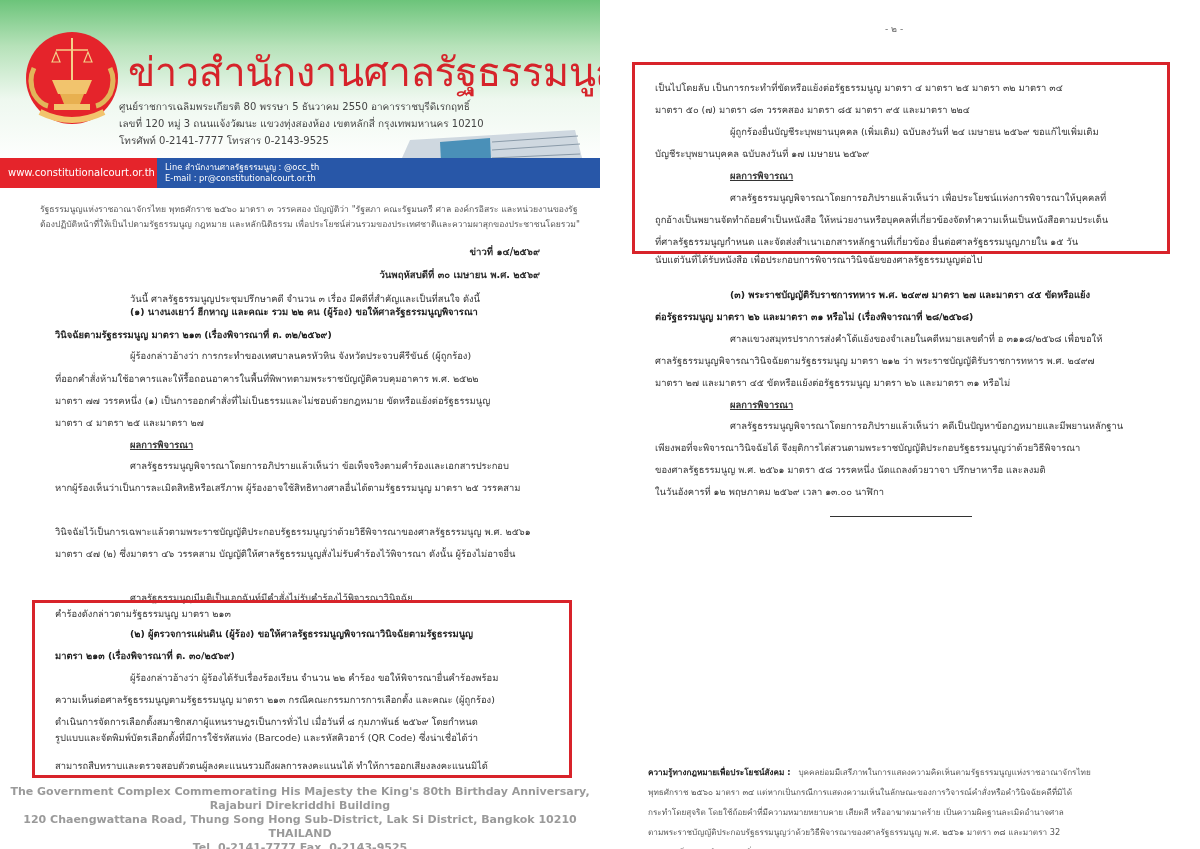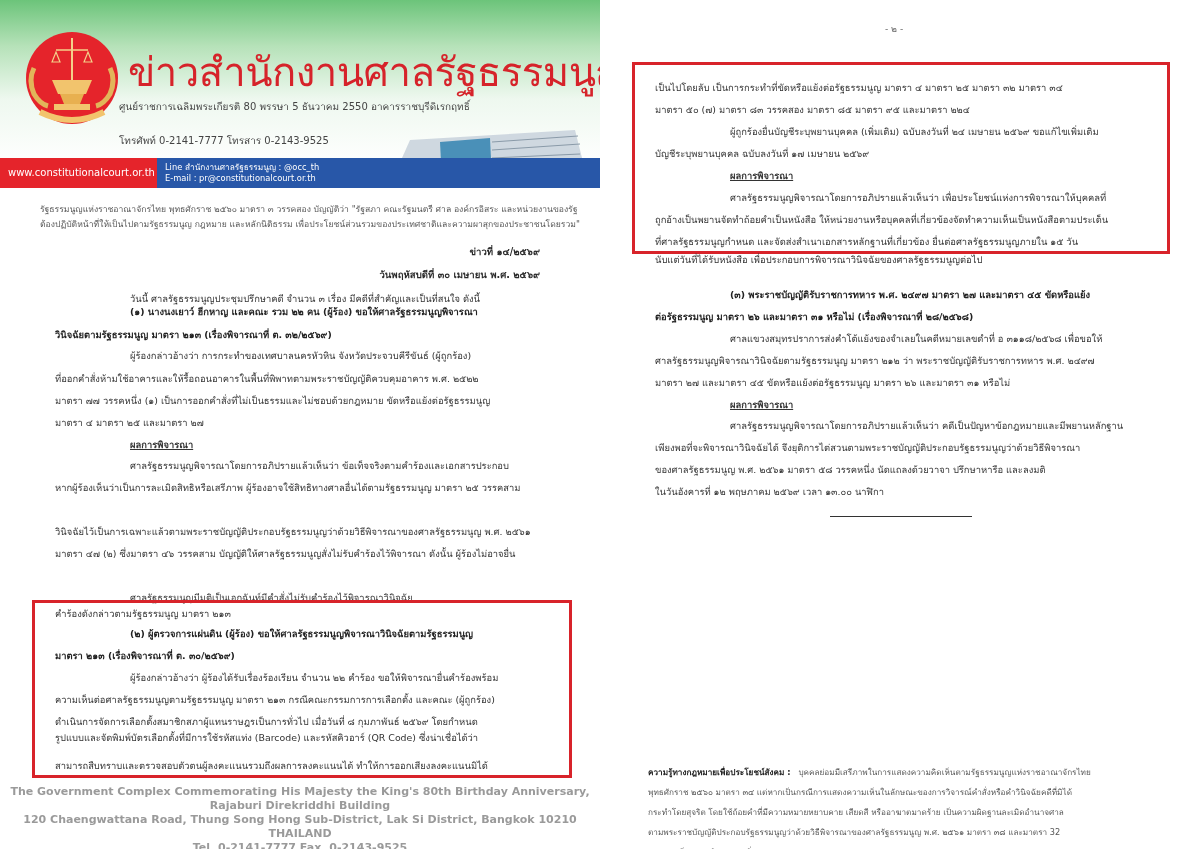--- a/index.html
+++ b/index.html
@@ -51,20 +51,21 @@
       <line x1="50" y1="10" x2="50" y2="60" stroke="#f4d08a" stroke-width="2"></line>
       <line x1="34" y1="22" x2="66" y2="22" stroke="#f4d08a" stroke-width="1.5"></line>
       <path d="M30 34 l4 -10 l4 10 z M62 34 l4 -10 l4 10 z" fill="none" stroke="#f4d08a" stroke-width="1.2"></path>
       <path d="M30 52 h40 l-6 14 h-28 z" fill="#f2c46d"></path>
       <path d="M38 66 h24 l-4 10 h-16 z" fill="#e8b050"></path>
       <rect x="32" y="76" width="36" height="6" fill="#f2c46d"></rect>
       <path d="M18 84 q32 16 64 0" stroke="#f2c46d" stroke-width="6" fill="none"></path>
     </svg>
     <div class="banner-title">ข่าวสำนักงานศาลรัฐธรรมนูญ</div>
     <div class="banner-addr l1">ศูนย์ราชการเฉลิมพระเกียรติ 80 พรรษา 5 ธันวาคม 2550 อาคารราชบุรีดิเรกฤทธิ์</div>
+    <div class="banner-addr l2">เลขที่ 120 หมู่ 3 ถนนแจ้งวัฒนะ แขวงทุ่งสองห้อง เขตหลักสี่ กรุงเทพมหานคร 10210</div>
     <div class="banner-addr l3">โทรศัพท์ 0-2141-7777  โทรสาร 0-2143-9525</div>
 
     <svg class="building" viewBox="0 0 185 58">
       <polygon points="10,12 175,2 182,30 160,56 20,56 2,30" fill="#cfd8e0"></polygon>
       <polygon points="40,14 90,10 92,52 42,54" fill="#4a90b8"></polygon>
       <g stroke="#8a9aa8" stroke-width="1">
         <line x1="92" y1="14" x2="178" y2="8"></line>
           <line x1="92" y1="22" x2="180" y2="16"></line>
         <line x1="92" y1="30" x2="180" y2="26"></line>
           <line x1="92" y1="38" x2="174" y2="36"></line>

